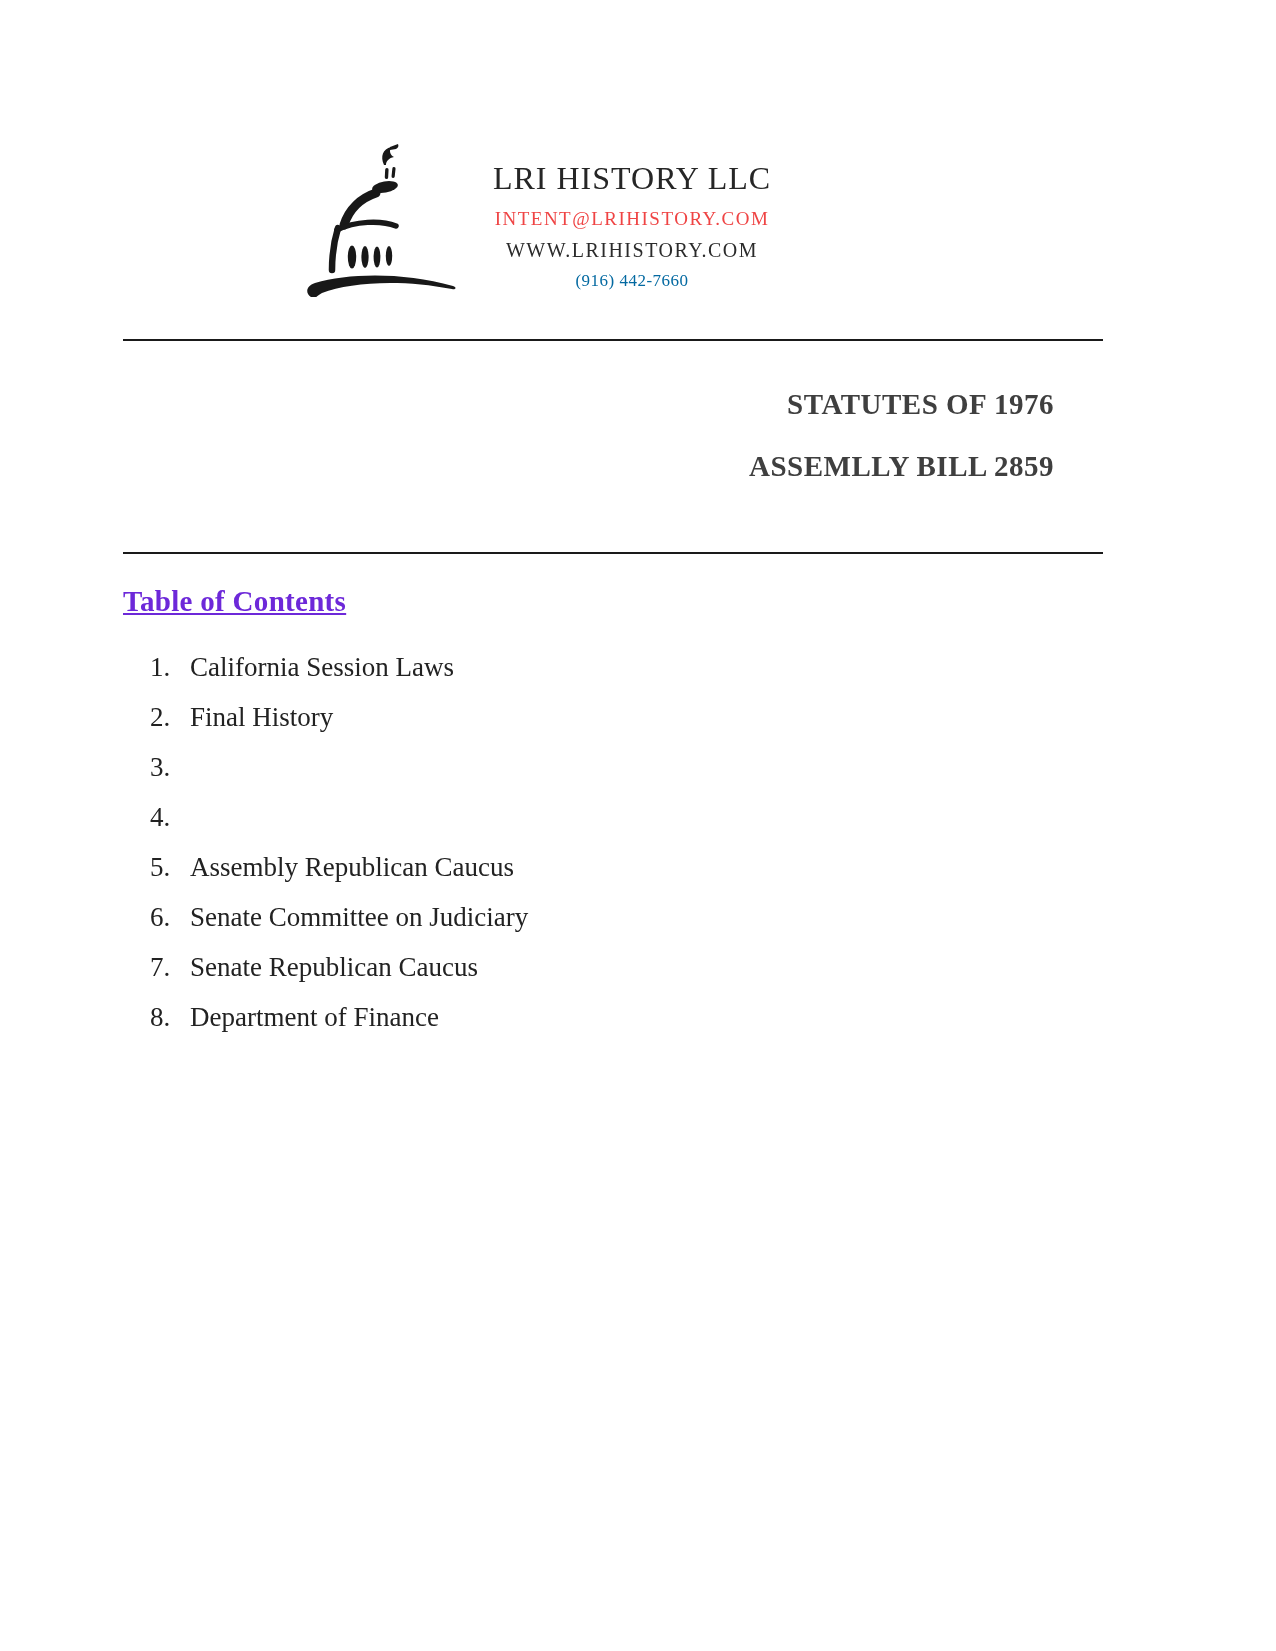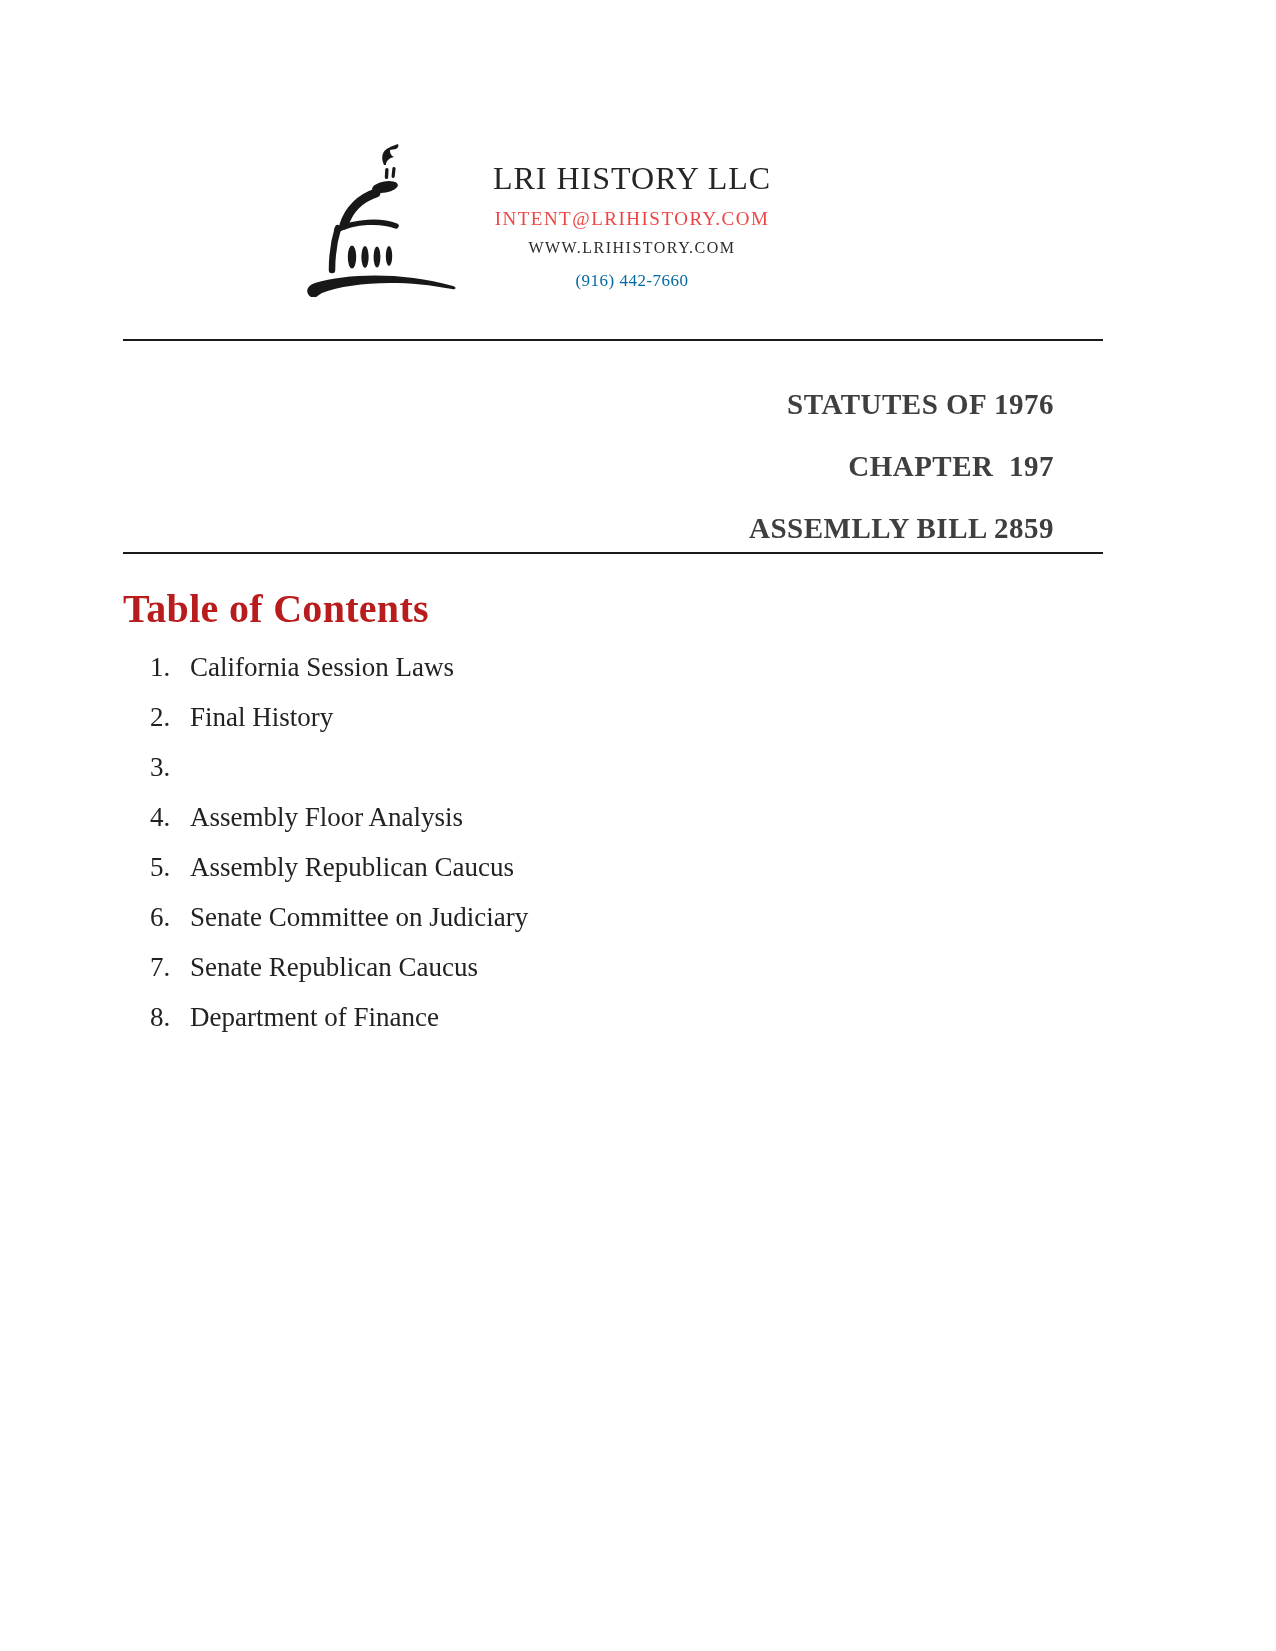--- a/index.html
+++ b/index.html
@@ -46,21 +46,21 @@
     width: 100%;
     font-size: 19px;
     letter-spacing: 1.5px;
     color: #ef4444;
     white-space: nowrap;
   }
   .company-web {
     position: absolute;
     top: 239px;
     width: 100%;
-    font-size: 16px;
+    font-size: 20px;
     letter-spacing: 1.5px;
     color: #2b2b2b;
     white-space: nowrap;
   }
   .company-phone {
     position: absolute;
     top: 271px;
     width: 100%;
     font-size: 17px;
     letter-spacing: 0.5px;
@@ -93,24 +93,25 @@
     line-height: 42px;
     white-space: pre-wrap;
     margin-top: 20px;
   }
 
   
   .toc-heading {
     position: absolute;
     left: 123px;
     top: 585px;
-    font-size: 40px;
+    font-size: 29px;
     font-weight: 700;
-    color: #b91c1c;
+    color: #6d28d9;
     letter-spacing: 0.3px;
+    text-decoration: underline;
   }
   .toc-list {
     position: absolute;
     left: 150px;
     top: 652px;
     list-style: none;
   }
   .toc-item {
     display: flex;
     align-items: baseline;
@@ -168,41 +169,39 @@
     <div class="company-email">INTENT@LRIHISTORY.COM</div>
     <div class="company-web">WWW.LRIHISTORY.COM</div>
     <div class="company-phone">(916) 442-7660</div>
   </div>
 
   <div class="rule rule-top"></div>
   <div class="rule rule-bottom"></div>
 
   <div class="doc-title">
     <div class="title-line">STATUTES OF 1976</div>
-    <div class="title-line">CHAPTER  197</div>
     <div class="title-line">ASSEMLLY BILL 2859</div>
   </div>
 
   <div class="toc-heading">Table of Contents</div>
 
   <ol class="toc-list">
     <li class="toc-item">
       <span class="toc-num">1.</span>
       <span class="toc-label">California Session Laws</span>
     </li>
     <li class="toc-item">
       <span class="toc-num">2.</span>
       <span class="toc-label">Final History</span>
     </li>
     <li class="toc-item">
       <span class="toc-num">3.</span>
     </li>
     <li class="toc-item">
       <span class="toc-num">4.</span>
-      <span class="toc-label">Assembly Floor Analysis</span>
     </li>
     <li class="toc-item">
       <span class="toc-num">5.</span>
       <span class="toc-label">Assembly Republican Caucus</span>
     </li>
     <li class="toc-item">
       <span class="toc-num">6.</span>
       <span class="toc-label">Senate Committee on Judiciary</span>
     </li>
     <li class="toc-item">

